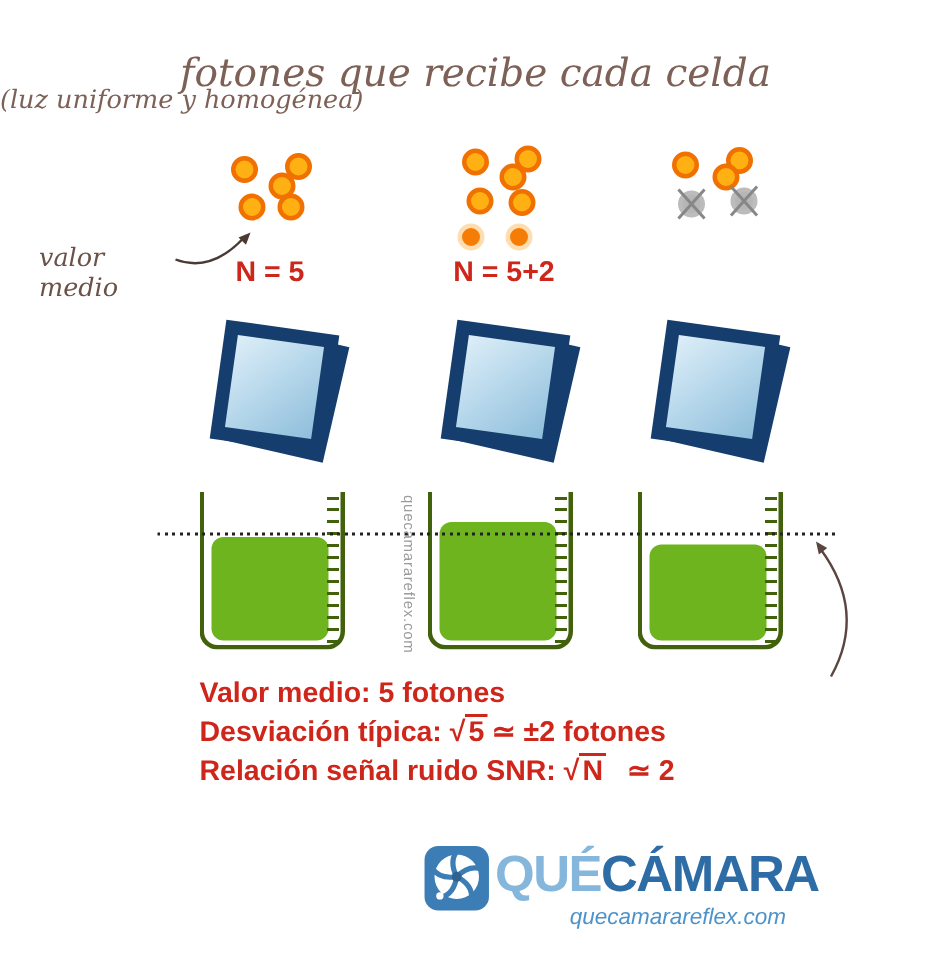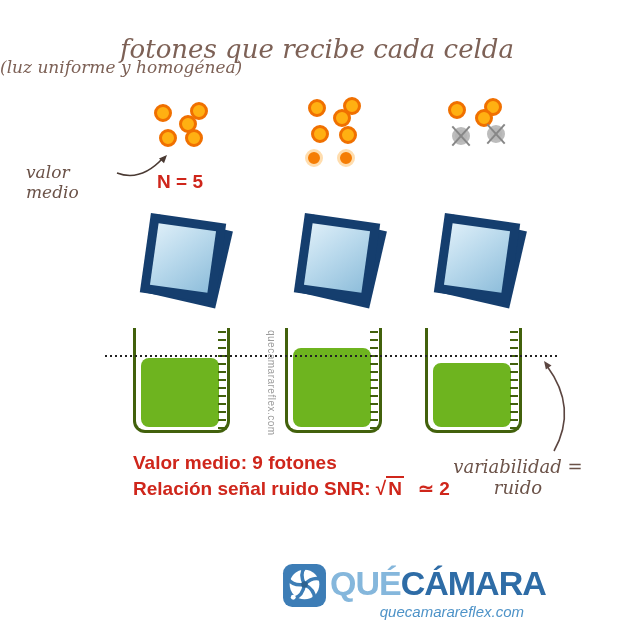--- a/index.html
+++ b/index.html
@@ -105,20 +105,21 @@
 
   <div>
     <span class="dot" style="left:448px;top:101px;"></span>
     <span class="dot" style="left:484px;top:98px;"></span>
     <span class="dot" style="left:475px;top:109px;"></span>
     <span class="dot lost" style="left:452px;top:127px;"></span>
     <span class="dot lost" style="left:487px;top:125px;"></span>
   </div>
 
   <div class="n-label" style="left:130px;">N = 5</div>
+  <div class="n-label" style="left:286px;">N = 5+2</div>
 
   <div class="cell" style="left:145px;top:218px;">
     <div class="shadow"></div>
     <div class="body">
         <div class="face"></div>
       </div>
   </div>
   <div class="cell" style="left:299px;top:218px;">
     <div class="shadow"></div>
     <div class="body">
@@ -145,28 +146,30 @@
   <div class="well" style="left:425px;">
     <div class="fill below-mean"></div>
     <div class="basin"></div>
     <div class="ticks"></div>
   </div>
 
   <div class="mean-line"></div>
 
   <div class="watermark">quecamarareflex.com</div>
 
-  <div class="variabilidad serif-label">variabilidad = ruido</div>
   <svg class="arrow" style="left:534px;top:356px;" width="52" height="98" viewBox="0 0 52 98">
     <path d="M20 95 Q 44 52 13 10" fill="none" stroke="#5b4540" stroke-width="1.6"></path>
     <polygon points="10,5 17.5,9.4 11.9,13.6" fill="#5b4540"></polygon>
   </svg>
 
   <div class="stats">
-    <div>Valor medio: 9 fotones</div>
+    <div>Valor medio: 5 fotones</div>
+    <div>
+      <span>Desviación típica: </span><span class="rad"><span>√</span><span class="radicand">5</span></span><span class="sfx">≃ ±2 fotones</span>
+    </div>
     <div>
       <span>Relación señal ruido SNR: </span><span class="rad"><span>√</span><span class="radicand">N</span></span><span class="sfx gap">≃ 2</span>
     </div>
   </div>
 
   <svg class="logo-icon" viewBox="0 0 44 44">
     <rect x="1" y="1" width="42" height="42" rx="9" fill="#3d7db6"></rect>
     <circle cx="22" cy="21" r="14.5" fill="#ffffff"></circle>
     <g fill="none" stroke="#3d7db6" stroke-width="3.4" stroke-linecap="round">
       <path d="M22 21 Q 30 13 38 16"></path>

